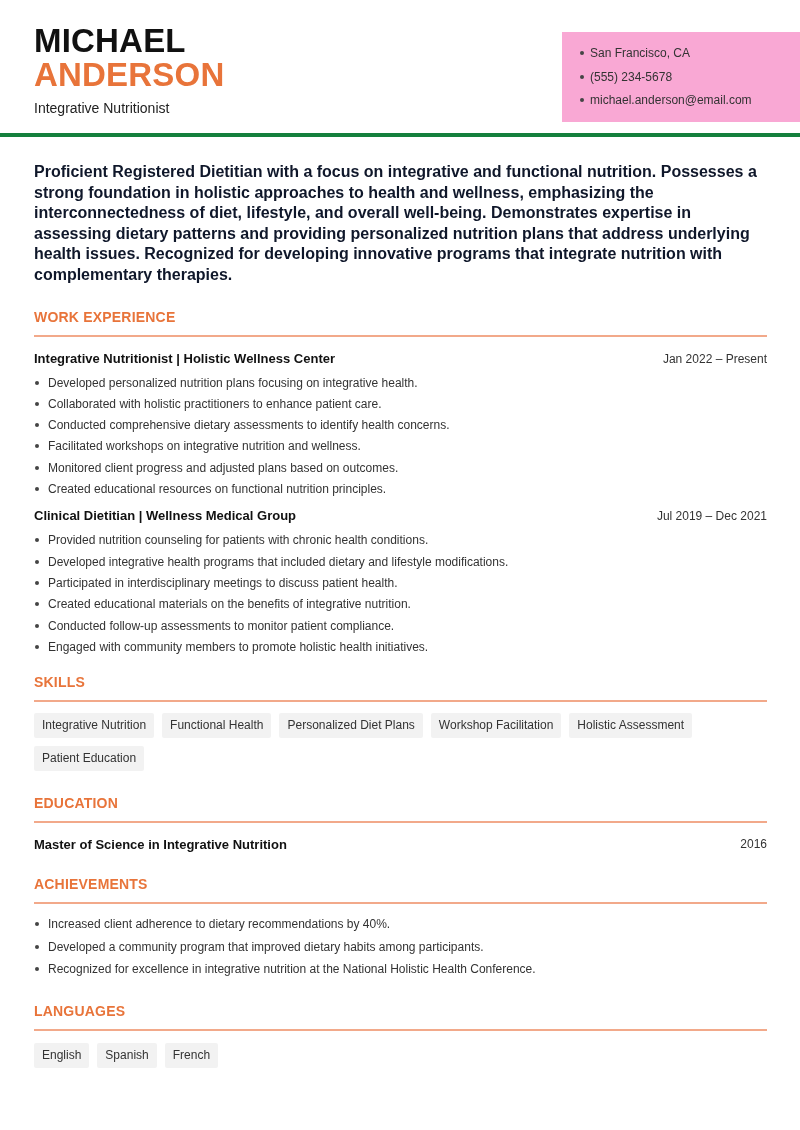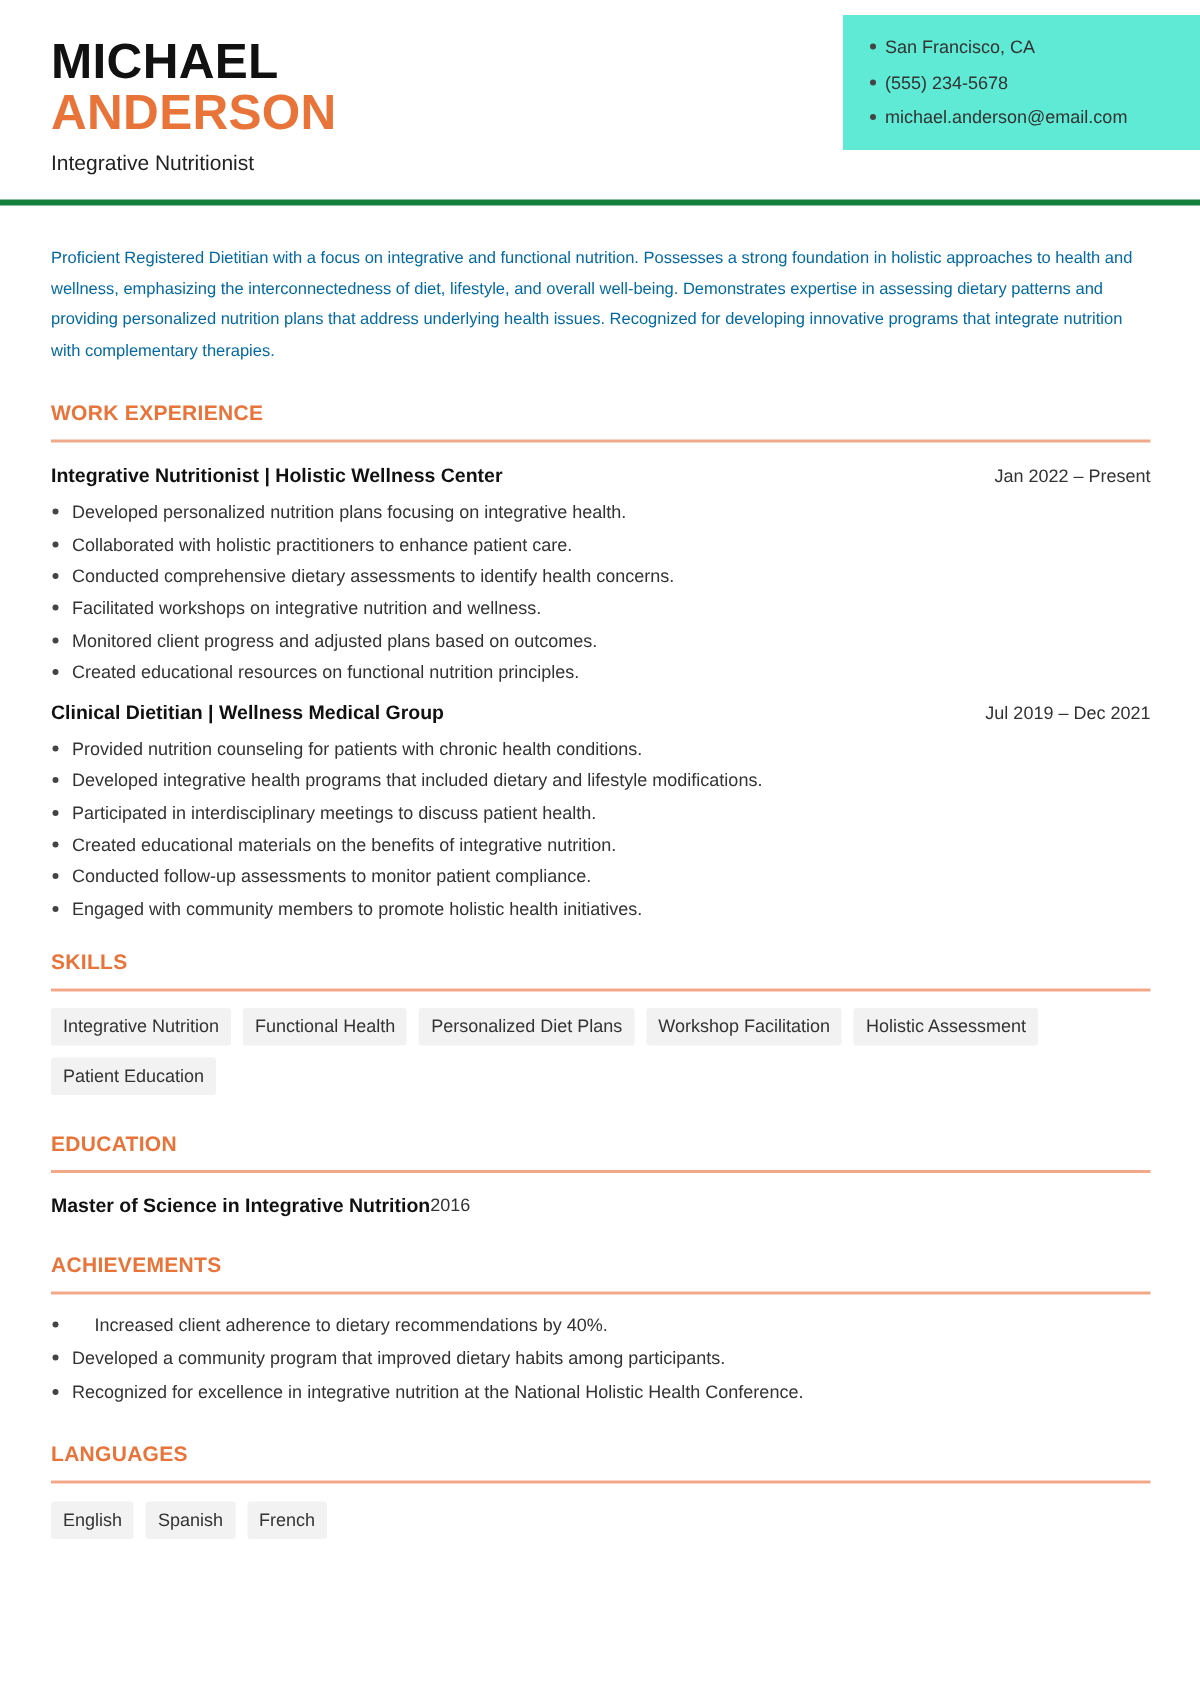--- a/index.html
+++ b/index.html
@@ -4,42 +4,42 @@
 <style>
   * { box-sizing: border-box; margin: 0; padding: 0; }
   html, body { width: 800px; height: 1130px; background: #ffffff; }
   body { font-family: "Liberation Sans", "DejaVu Sans", sans-serif; color: #2b2b2b; position: relative; overflow: hidden; }
 
   .header { position: relative; height: 137px; border-bottom: 4px solid #15803d; }
   .name-first { position: absolute; left: 34px; top: 24px; font-size: 33px; font-weight: 700; color: #111111; letter-spacing: 0.2px; line-height: 34px; }
   .name-last { position: absolute; left: 34px; top: 58px; font-size: 33px; font-weight: 700; color: #e8743a; letter-spacing: 0.2px; line-height: 34px; }
   .job-title { position: absolute; left: 34px; top: 100px; font-size: 14px; color: #222222; }
 
-  .contact-box { position: absolute; left: 562px; top: 10px; width: 238px; height: 90px; background: #5eead4; padding: 13px 0 0 18px; }
+  .contact-box { position: absolute; left: 562px; top: 32px; width: 238px; height: 90px; background: #f9a8d4; padding: 13px 0 0 18px; }
   .contact-item { font-size: 12px; color: #333333; height: 23.5px; line-height: 16px; display: flex; align-items: flex-start; }
   .bullet { display: inline-block; width: 4px; height: 4px; background: #444; border-radius: 50%; margin: 6px 6px 0 0; flex-shrink: 0; }
 
   .content { position: absolute; left: 34px; top: 162px; width: 733px; }
-  .summary { font-size: 11px; line-height: 20.6px; color: #0369a1; }
+  .summary { font-size: 16px; line-height: 20.6px; color: #0f172a; font-weight: bold; }
 
   .section-title { font-size: 14px; font-weight: 700; color: #e8743a; letter-spacing: 0.2px; }
   .section-rule { height: 2px; background: #f2a98a; margin-top: 10px; }
 
   .job-head { display: flex; justify-content: space-between; align-items: baseline; }
   .job-name { font-size: 13px; font-weight: 700; color: #111111; }
   .job-date { font-size: 12px; color: #333333; }
 
   ul.bullets { list-style: none; }
   ul.bullets li { font-size: 12px; color: #333333; height: 21.3px; line-height: 16px; display: flex; align-items: flex-start; padding-left: 0; }
   ul.bullets li .bullet { margin: 6px 9px 0 1px; }
 
   .tags { display: flex; flex-wrap: wrap; gap: 8px 8px; }
   .tag { background: #f2f2f2; font-size: 12px; color: #333; padding: 0 8px; height: 25px; line-height: 25px; border-radius: 2px; }
 
-  .edu-head { display: flex; }
+  .edu-head { display: flex; justify-content: space-between; }
   .edu-degree { font-size: 13px; font-weight: 700; color: #111; }
   .edu-year { font-size: 12px; color: #333; }
   .edu-school { font-size: 12px; color: #444; margin-top: 5px; }
 </style>
 </head>
 <body>
 
 <div class="header">
   <div class="name-first">MICHAEL</div>
   <div class="name-last">ANDERSON</div>
@@ -156,21 +156,21 @@
         <span class="edu-degree">Master of Science in Integrative Nutrition</span>
         <span class="edu-year">2016</span>
       </div>
     </div>
   </div>
 
   <div style="margin-top:24px;">
     <div class="section-title">ACHIEVEMENTS</div>
     <div class="section-rule"></div>
     <ul class="bullets" style="margin-top:12px;">
-      <li style="height:22.5px;gap:15px;">
+      <li style="height:22.5px;">
           <span class="bullet"></span>
           <span>Increased client adherence to dietary recommendations by 40%.</span>
         </li>
       <li style="height:22.5px;">
           <span class="bullet"></span>
           <span>Developed a community program that improved dietary habits among participants.</span>
         </li>
       <li style="height:22.5px;">
           <span class="bullet"></span>
           <span>Recognized for excellence in integrative nutrition at the National Holistic Health Conference.</span>

